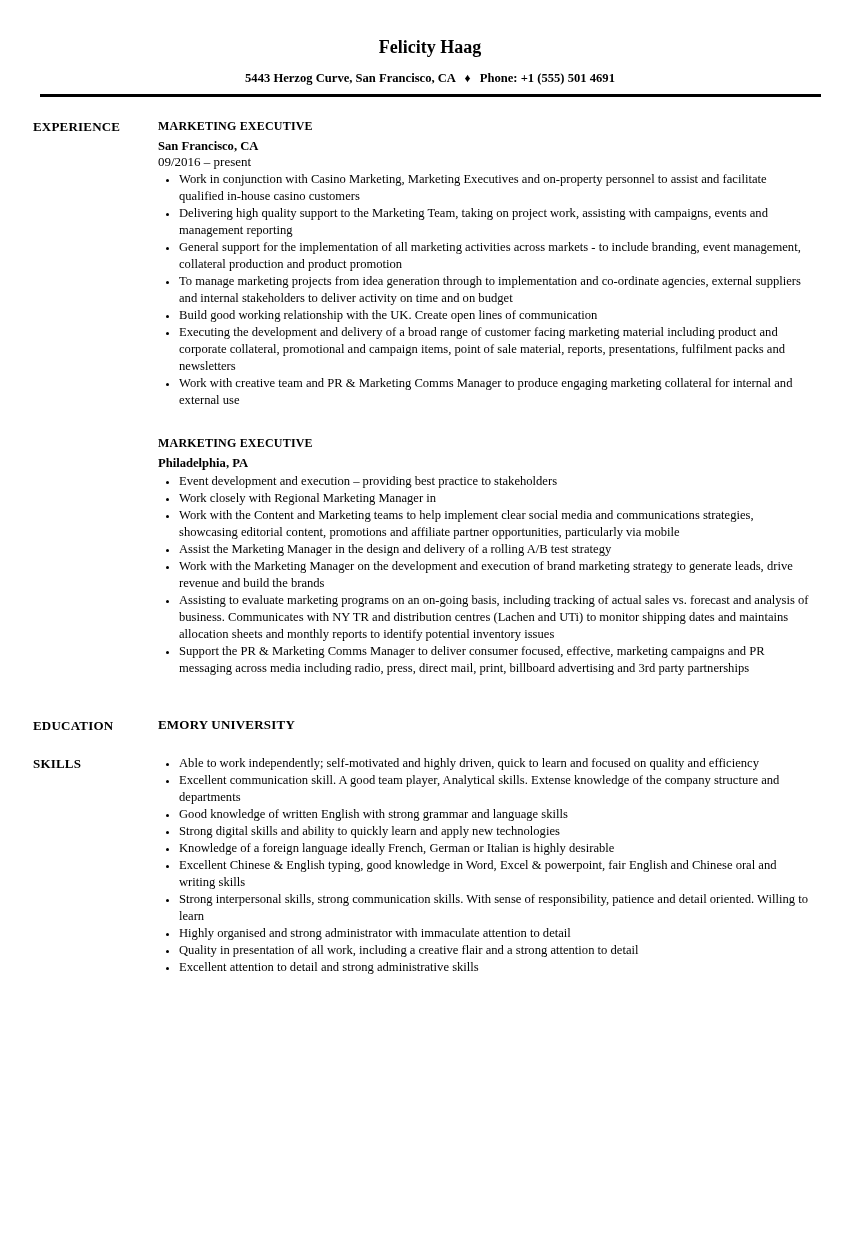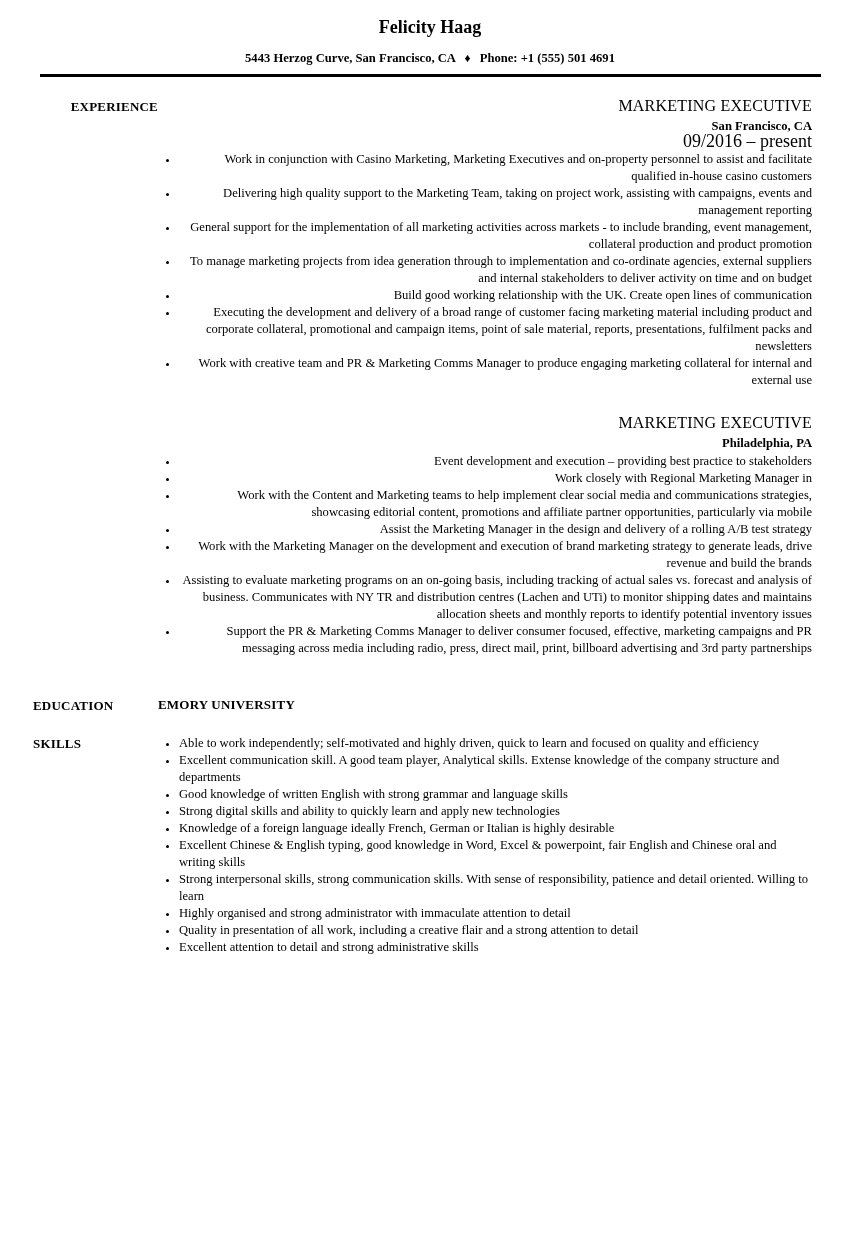--- a/index.html
+++ b/index.html
@@ -12,21 +12,21 @@
     width: 860px;
     height: 1240px;
     color: #000000;
     font-family: "Liberation Serif", serif;
     -webkit-font-smoothing: antialiased;
   }
   .page {
     box-sizing: border-box;
     width: 860px;
     height: 1240px;
-    padding-top: 16px;
+    padding-top: 36px;
     overflow: hidden;
   }
 
   
   .header { text-align: center; }
   .name {
     font-size: 18px;
     font-weight: bold;
     line-height: 22px;
     margin: 0;
@@ -49,50 +49,50 @@
   }
 
   
   .content {
     margin: 0 48px 0 33px;
   }
   .section {
     display: flex;
     align-items: flex-start;
   }
-  .section-experience { margin-top: 21px; text-align: right; }
+  .section-experience { margin-top: 21px; }
   .section-education  { margin-top: 40px; }
   .section-skills     { margin-top: 21px; }
   .section-label {
     width: 125px;
     flex-shrink: 0;
     font-size: 13px;
     font-weight: bold;
     line-height: 16px;
     letter-spacing: 0.2px;
     padding-top: 1px;
   }
   .section-body { flex: 1; min-width: 0; }
 
   
   .job + .job { margin-top: 26px; }
   .job-title {
-    font-size: 16px;
-    font-weight: normal;
+    font-size: 12px;
+    font-weight: bold;
     line-height: 16px;
     letter-spacing: 0.2px;
   }
   .job-location {
     font-size: 12.6px;
     font-weight: bold;
     line-height: 15px;
     margin-top: 5px;
   }
   .job-dates {
-    font-size: 18px;
+    font-size: 13px;
     line-height: 15px;
   }
   ul.bullets {
     margin: 2px 0 0 0;
     padding: 0 0 0 21px;
     list-style: disc;
   }
   ul.bullets li {
     font-size: 12.6px;
     line-height: 17px;

